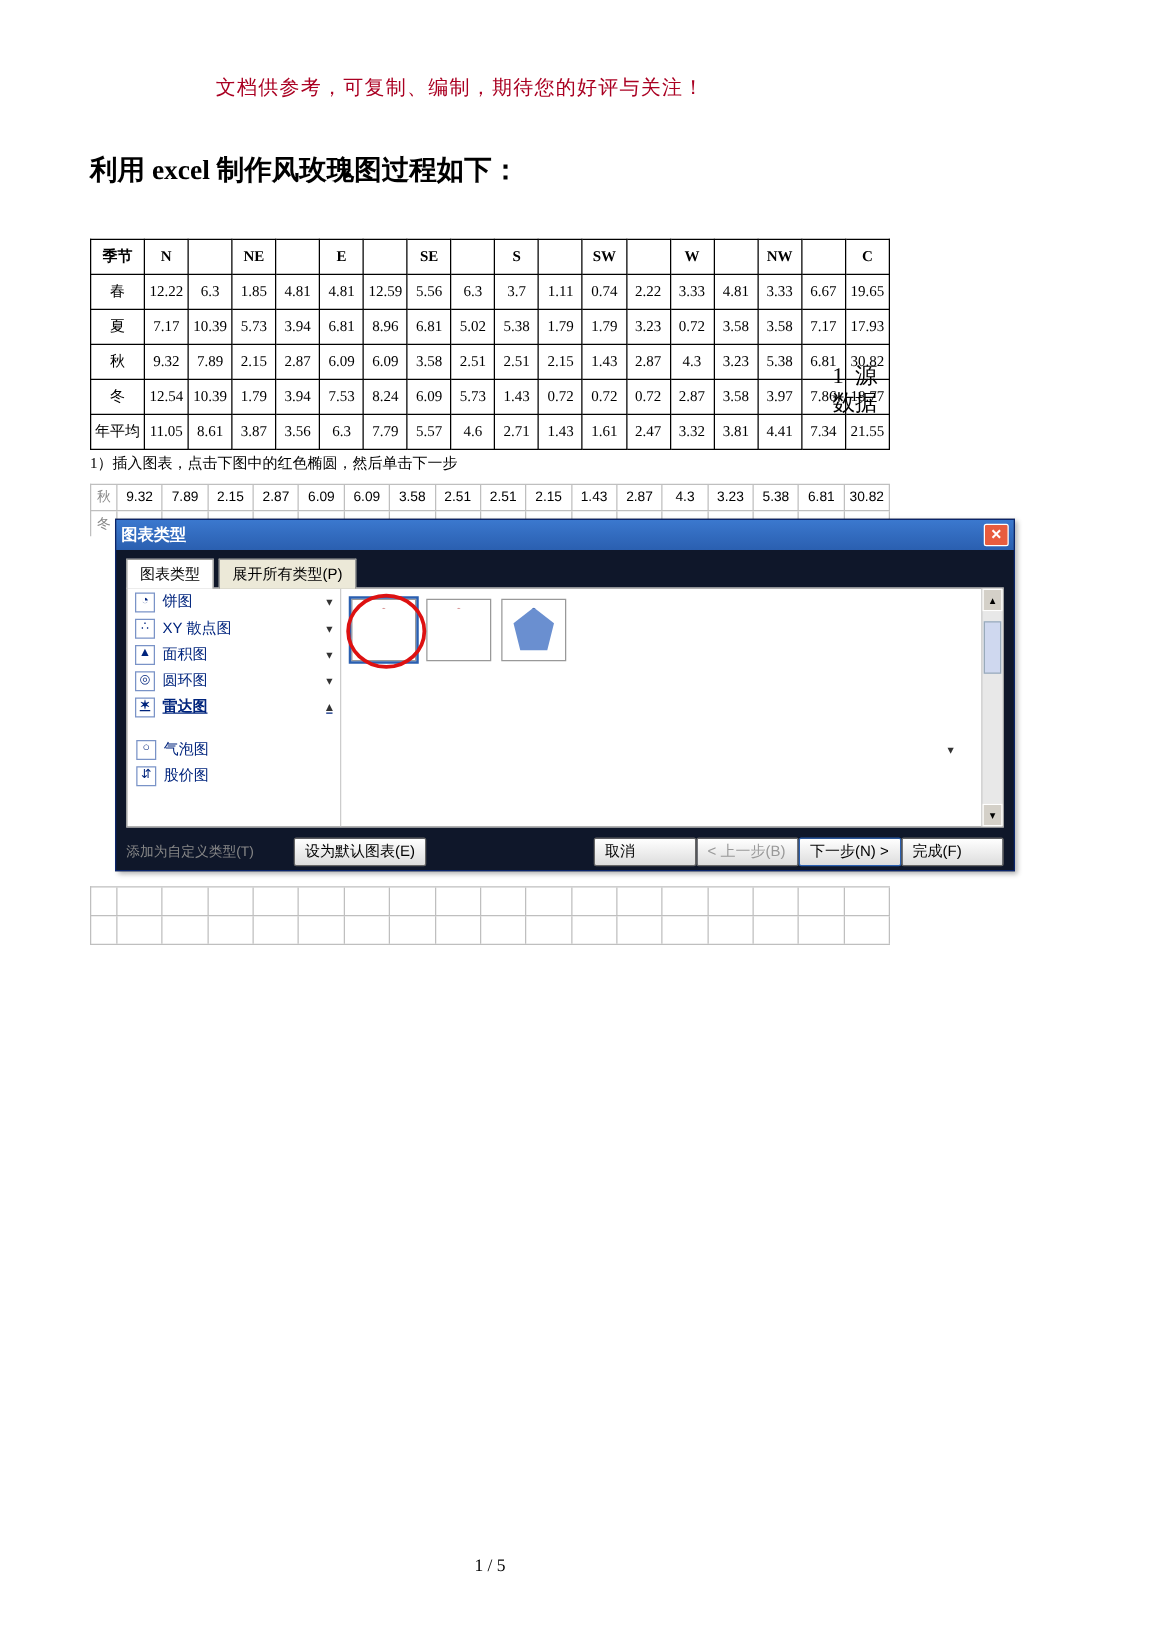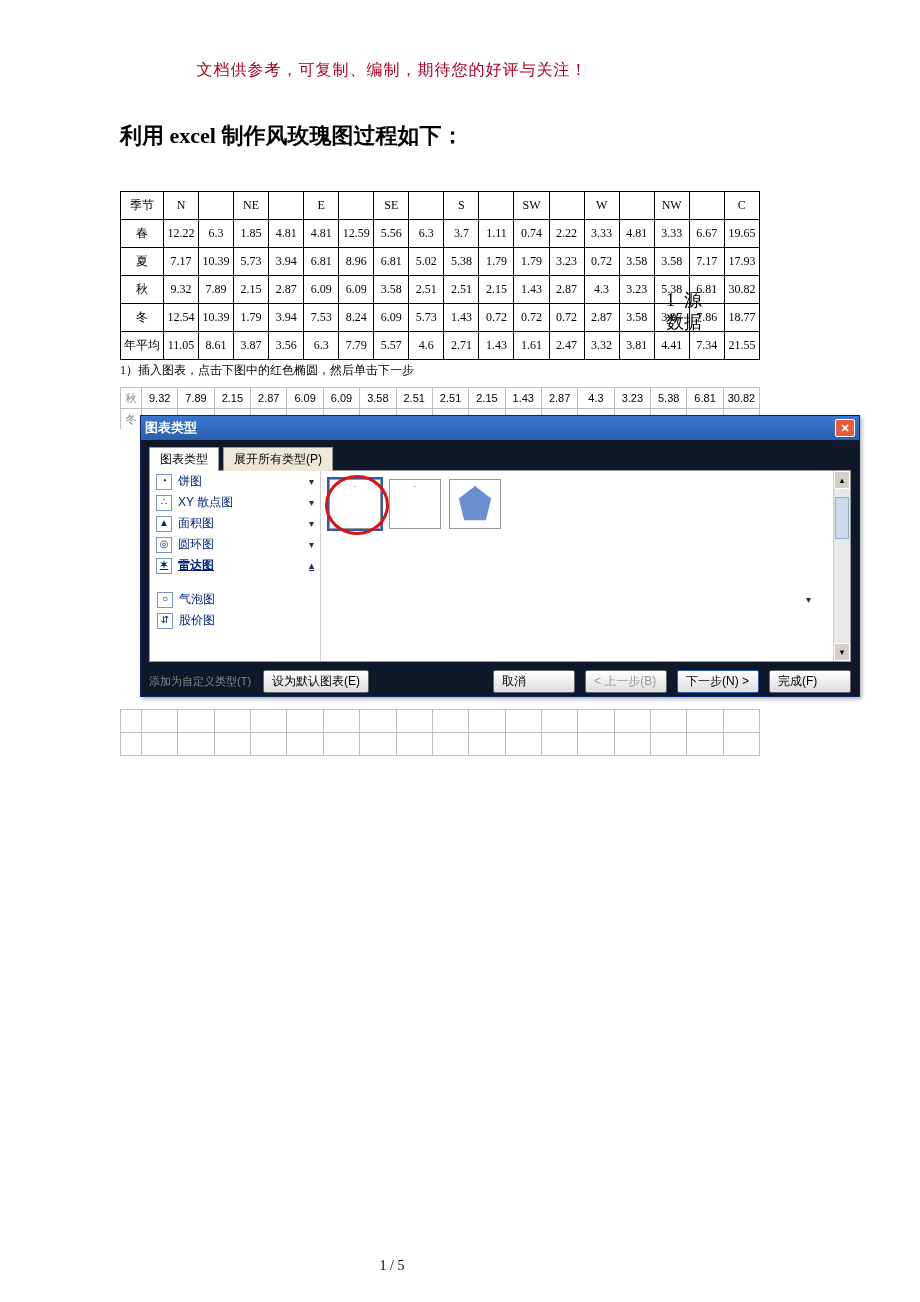--- a/index.html
+++ b/index.html
@@ -1,23 +1,23 @@
 <!DOCTYPE html>
 <html><head>
 <meta charset="utf-8">
 <style>
   html,body{margin:0;padding:0;background:#fff;font-family:"SimSun","宋体",serif;color:#000}
-  .page{width:784px;height:1302px;position:relative;box-sizing:border-box;padding:60px 120px 40px 120px}
+  .page{width:784px;height:1302px;position:relative;box-sizing:border-box;padding:60px 120px 40px 72px}
   .header-note{text-align:center;color:#aa0022;font-family:"SimSun","宋体",serif;font-size:16px;margin-bottom:40px;letter-spacing:1px}
   .title{font-size:22px;font-weight:bold;margin:6px 0 40px 0}
   .title .excel{font-family:"Times New Roman",serif}
   .float-right-label{position:absolute;right:70px;top:290px;font-size:18px;line-height:1.2;text-align:justify;width:48px}
   .data-table{border-collapse:collapse;font-family:"SimSun","宋体",serif;font-size:12px;table-layout:fixed;width:640px}
   .data-table td,.data-table th{border:1px solid #000;text-align:center;padding:5px 1px;white-space:nowrap;overflow:hidden}
-  .data-table th{font-weight:normal}
+  .data-table th{font-weight:bold}
   .season-col{width:40px}
   .section2{margin-top:170px;font-size:18px}
   .step-line{font-size:12px;margin-top:2px}
 
   .shot{margin-top:8px;width:640px;position:relative;font-family:"Tahoma","SimSun",sans-serif;font-size:12px}
   .grid-row{display:flex;border-top:1px solid #bfbfbf;border-left:1px solid #bfbfbf;background:#fff}
   .grid-row .cell{border-right:1px solid #bfbfbf;height:20px;line-height:20px;text-align:center;flex:1;font-size:11px}
   .grid-row .narrow{flex:0 0 20px;color:#888}
   .grid-row.last{border-bottom:1px solid #bfbfbf}
 
@@ -39,29 +39,29 @@
   .thumb{width:50px;height:48px;border:1px solid #999;background:#fff;display:flex;align-items:center;justify-content:center}
   .thumb .radar{width:36px;height:36px;position:relative}
   .thumb .radar::before{content:"";position:absolute;inset:0;border:1px solid #c77;transform:rotate(0);clip-path:polygon(50% 0,95% 35%,80% 95%,20% 95%,5% 35%)}
   .thumb.sel{outline:2px solid #2a5fb0}
   .thumb.filled .radar::before{background:#6a8fd0;border-color:#4b6db0}
   .redring{position:absolute;left:4px;top:4px;width:58px;height:54px;border:3px solid #d11;border-radius:50%;pointer-events:none}
   .scrollbar{width:16px;background:#e8e8e8;border-left:1px solid #ccc;display:flex;flex-direction:column}
   .scrollbar .btn{height:16px;background:#d4d0c8;border:1px solid #fff;display:flex;align-items:center;justify-content:center;font-size:9px}
   .scrollbar .track{flex:1;position:relative}
   .scrollbar .thumb2{position:absolute;left:1px;right:1px;top:8px;height:40px;background:#cfd8ef;border:1px solid #9ab}
-  .btnrow{display:flex;gap:10px;padding:0 8px 8px 8px;align-items:center}
+  .btnrow{display:flex;padding:0 8px 8px 8px;align-items:center}
   .btnrow .left{flex:1;color:#888;font-size:11px}
   .winbtn{min-width:64px;padding:2px 8px;border:1px solid #666;background:linear-gradient(#fff,#ddd);font-size:12px;border-radius:2px;text-align:left}
   .winbtn.disabled{color:#999}
   .winbtn.primary{border-color:#2a5fb0}
   .excel-bottom{margin-top:0}
   .excel-bottom .grid-row .cell{height:22px}
 
-  .footer{position:absolute;bottom:28px;left:0;right:0;text-align:center;font-size:14px;font-family:"Times New Roman",serif}
+  .footer{position:absolute;bottom:40px;left:0;right:0;text-align:center;font-size:14px;font-family:"Times New Roman",serif}
 </style>
 </head>
 <body>
 
 <div class="page">
   <div class="header-note">文档供参考，可复制、编制，期待您的好评与关注！</div>
 
   <div class="title">
     <span>利用 </span><span class="excel">excel</span><span> 制作风玫瑰图过程如下：</span>
   </div>

